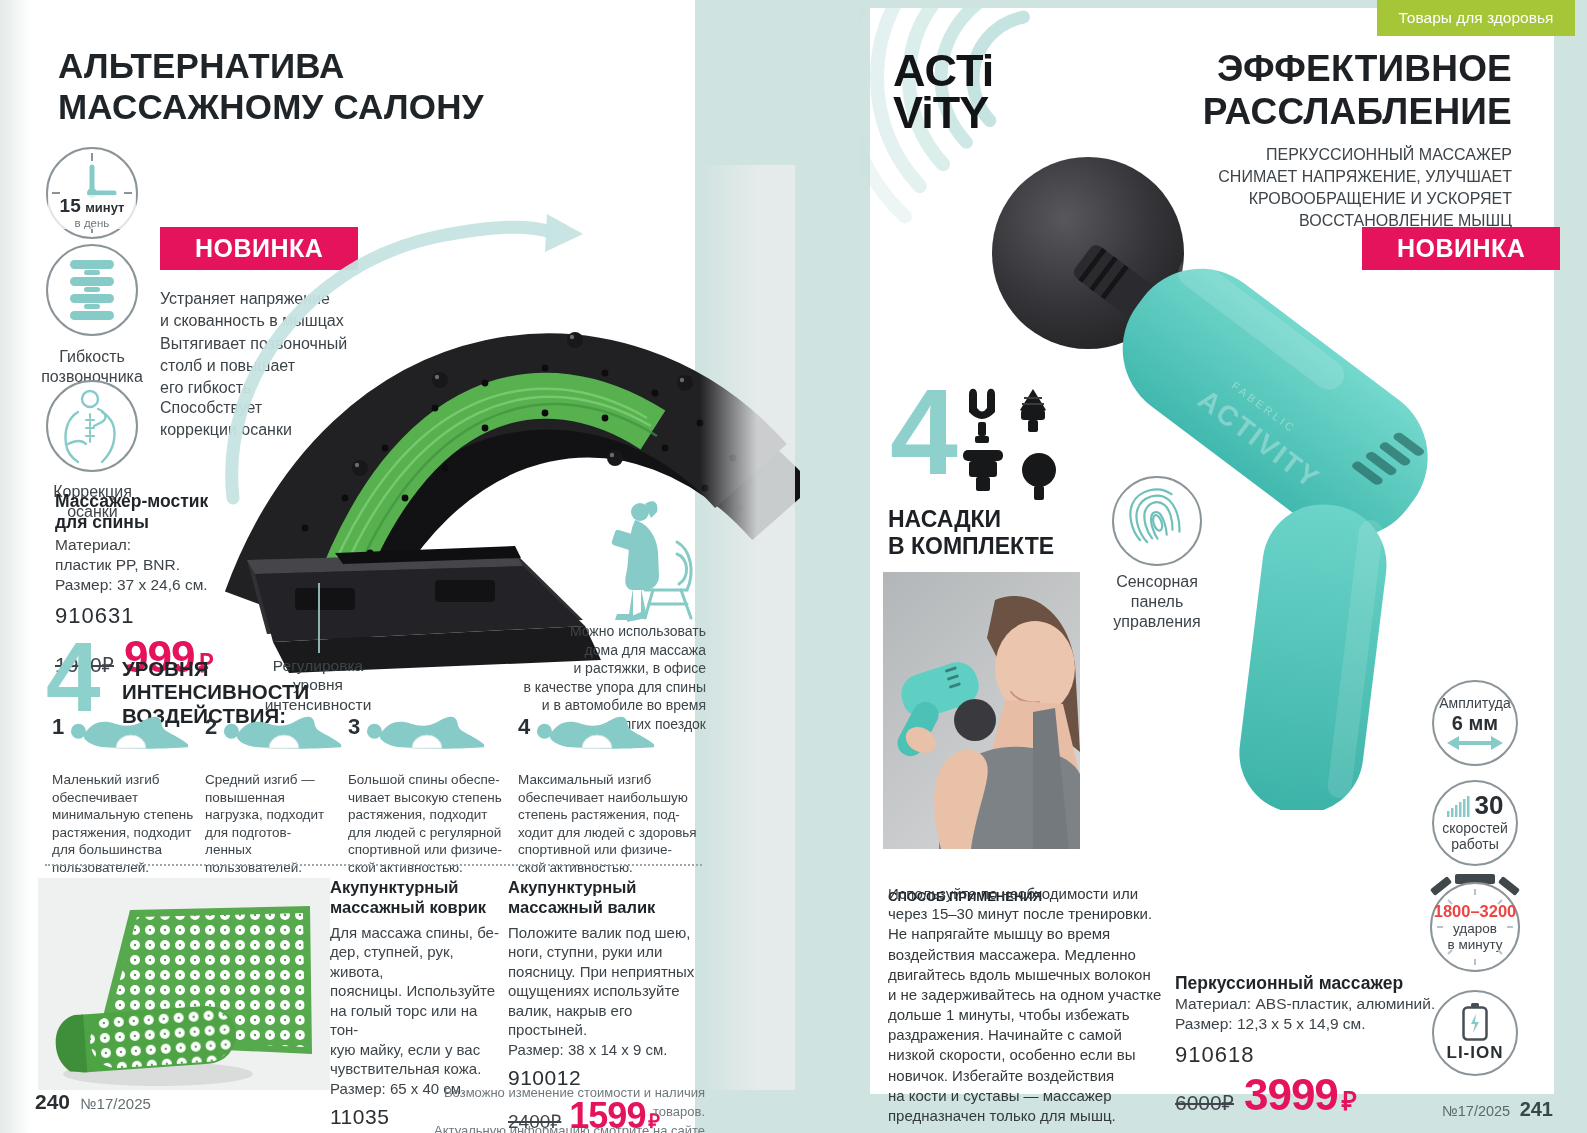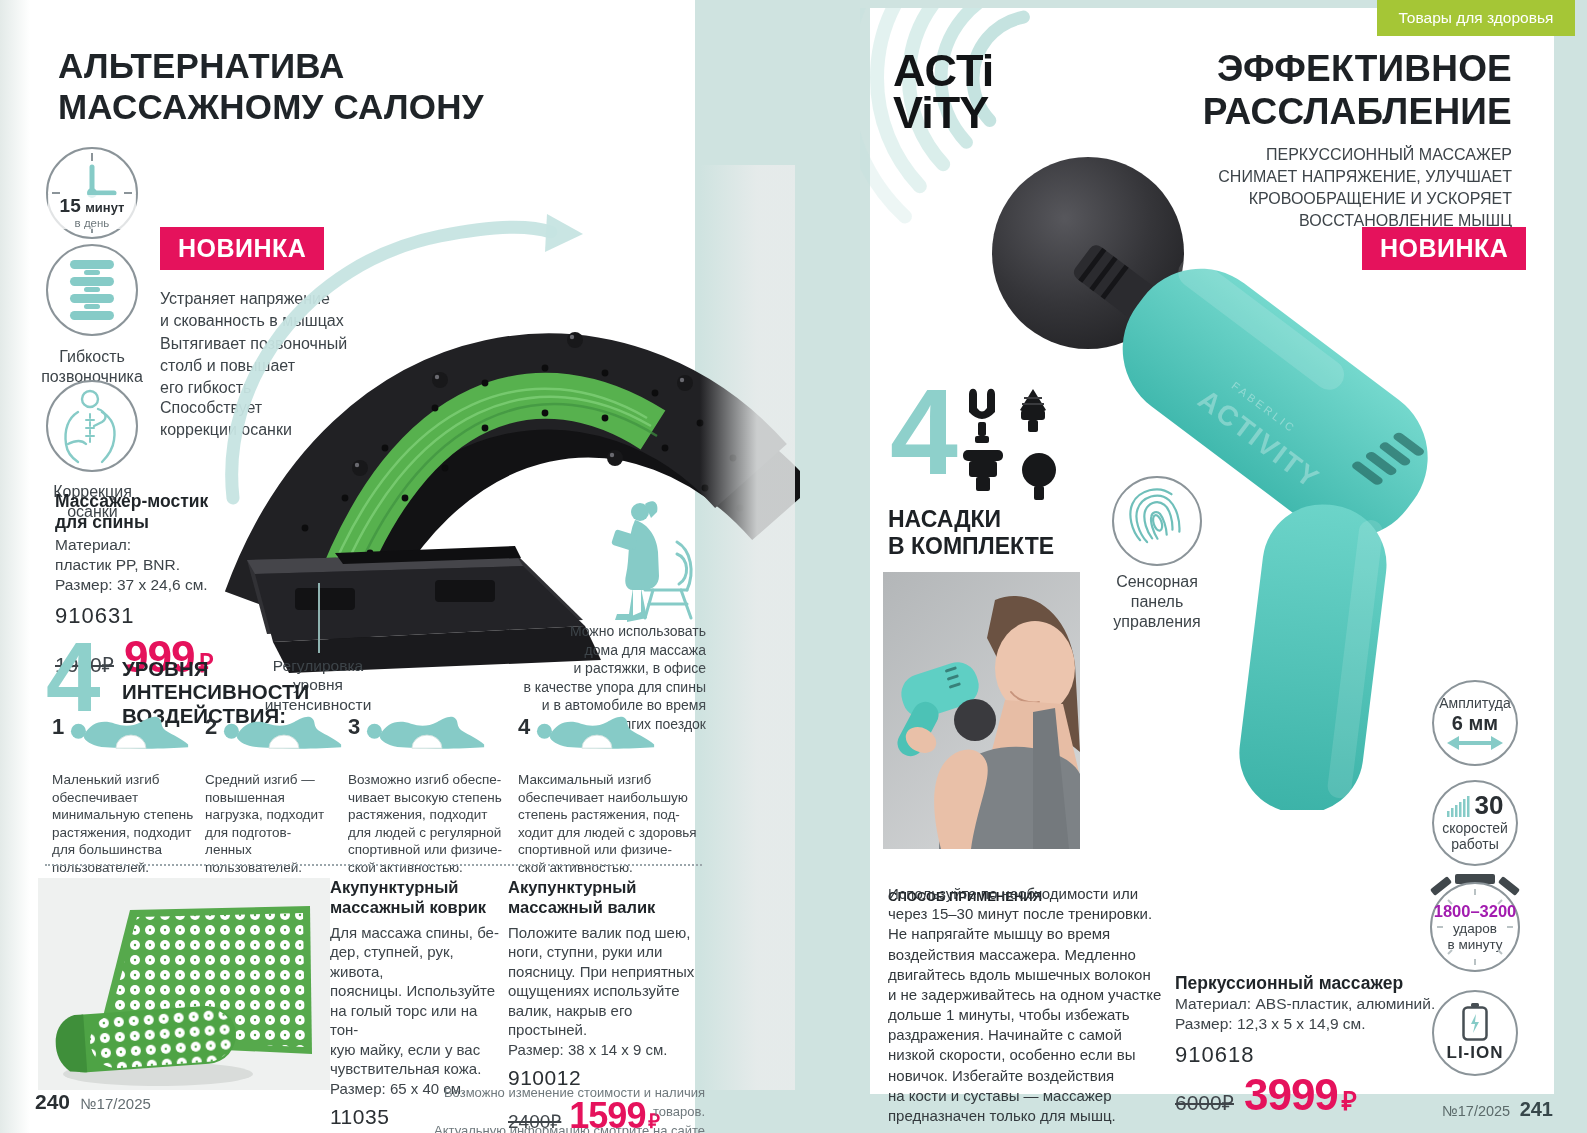--- a/index.html
+++ b/index.html
@@ -17,21 +17,21 @@
     background:linear-gradient(to right,#e3eae8,#ffffff);}
   .left-page::after{content:"";position:absolute;left:700px;top:165px;width:95px;height:925px;
     background:linear-gradient(to right,rgba(226,230,230,0),#e9ecec 60%);opacity:.85;}
   .right-page{left:870px;top:8px;width:684px;height:1086px;}
 
   .h-title{font-weight:bold;color:#1f2428;font-size:35px;line-height:1.17;letter-spacing:.2px;}
   .body-txt{color:#3d4449;font-size:16px;line-height:1.36;}
   .circle-icon{border:2px solid #8b9499;border-radius:50%;background:#fff;box-sizing:border-box;}
   .icon-label{color:#3d4449;font-size:16px;line-height:1.25;text-align:center;}
   .badge-new{background:#e5125c;color:#fff;font-weight:bold;font-size:25px;letter-spacing:.5px;
-    padding:7px 18px;display:inline-block;}
+    padding:7px 35px;display:inline-block;}
   .bold-name{font-weight:bold;color:#1f2428;font-size:17.5px;line-height:1.2;}
   .details{color:#3d4449;font-size:15.5px;line-height:1.3;}
   .sku{color:#2a2f33;font-size:22px;letter-spacing:1px;margin-top:8px;}
   .price-row{display:flex;align-items:baseline;gap:10px;}
   .old-price{color:#3f454a;font-size:21px;text-decoration:line-through;text-decoration-thickness:2px;}
   .new-price{color:#e5125c;font-weight:bold;font-size:44px;letter-spacing:-1px;line-height:1;}
   .cur{color:#e5125c;font-weight:bold;font-size:26px;}
   .big-num{color:#8ed0cb;font-weight:bold;line-height:.9;}
   .section-head{font-weight:bold;color:#1f2428;font-size:20.5px;line-height:1.14;}
   .lvl-num{font-weight:bold;color:#2a2f33;font-size:22px;}
@@ -280,21 +280,21 @@
 минимальную степень
 растяжения, подходит
 для большинства
 пользователей.</div>
   <div class="abs lvl-txt pre" style="left:205px;top:771px;width:150px;">Средний изгиб —
 повышенная
 нагрузка, подходит
 для подготов-
 ленных
 пользователей.</div>
-  <div class="abs lvl-txt pre" style="left:348px;top:771px;width:160px;">Возможно изгиб обеспе-
+  <div class="abs lvl-txt pre" style="left:348px;top:771px;width:160px;">Большой спины обеспе-
 чивает высокую степень
 растяжения, подходит
 для людей с регулярной
 спортивной или физиче-
 ской активностью.</div>
   <div class="abs lvl-txt pre" style="left:518px;top:771px;width:180px;">Максимальный изгиб
 обеспечивает наибольшую
 степень растяжения, под-
 ходит для людей с здоровья
 спортивной или физиче-
@@ -533,21 +533,21 @@
         <line x1="41" y1="3" x2="41" y2="9"></line>
           <line x1="41" y1="73" x2="41" y2="79"></line>
         <line x1="3" y1="41" x2="9" y2="41"></line>
           <line x1="73" y1="41" x2="79" y2="41"></line>
         <line x1="14" y1="14" x2="18" y2="18"></line>
           <line x1="64" y1="64" x2="68" y2="68"></line>
         <line x1="14" y1="68" x2="18" y2="64"></line>
           <line x1="64" y1="18" x2="68" y2="14"></line>
       </g>
     </svg>
-    <div style="font-weight:bold;color:#a21caf;font-size:16.5px;">1800–3200</div>
+    <div style="font-weight:bold;color:#ef4444;font-size:16.5px;">1800–3200</div>
     <div class="lab pre">ударов
 в минуту</div>
   </div>
 
   <div class="abs fbadge" style="left:562px;top:982px;width:86px;height:86px;">
     <svg width="26" height="38" viewBox="0 0 26 38">
       <rect x="9" y="0" width="8" height="4" rx="1.5" fill="#474f54"></rect>
       <rect x="1.5" y="4.5" width="23" height="32" rx="4" fill="none" stroke="#474f54" stroke-width="2.5"></rect>
       <path d="M14,11 L9,21 L13,21 L11,30 L17,19 L13,19 Z" fill="#86cbc7"></path>
     </svg>

